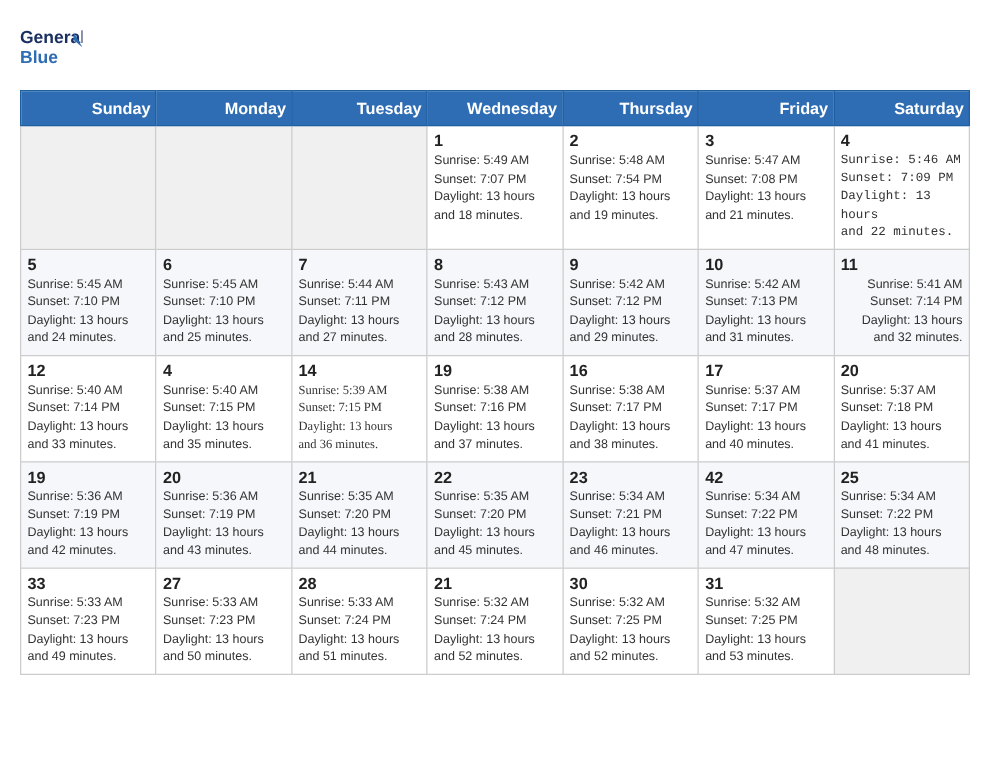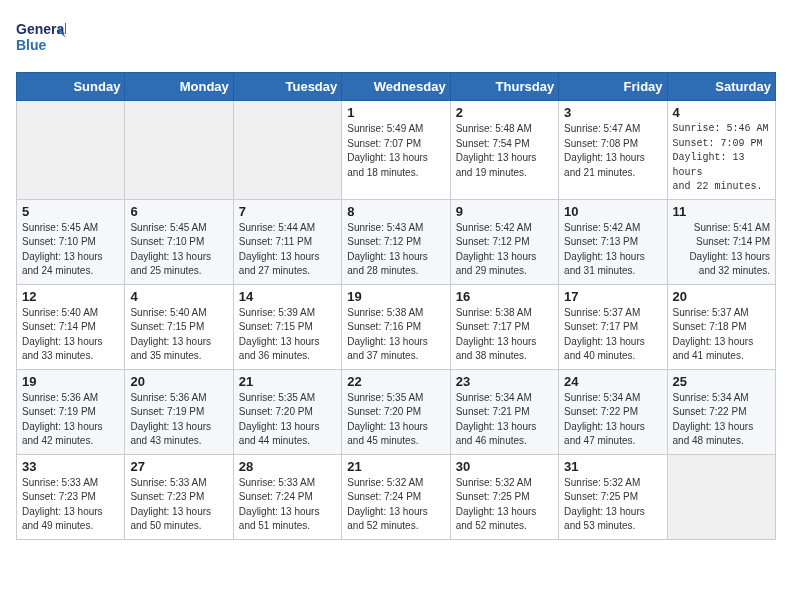--- a/index.html
+++ b/index.html
@@ -198,21 +198,21 @@
         </td>
         <td>
           <span class="day-num">4</span>
           <div class="day-info" style="white-space: pre-line;">Sunrise: 5:40 AM
 Sunset: 7:15 PM
 Daylight: 13 hours
 and 35 minutes.</div>
         </td>
         <td>
           <span class="day-num">14</span>
-          <div class="day-info" style="white-space: pre-line;">Sunrise: 5:39 AM
+          <div class="day-info" style="white-space: pre-line; font-family: Liberation Serif, serif;">Sunrise: 5:39 AM
 Sunset: 7:15 PM
 Daylight: 13 hours
 and 36 minutes.</div>
         </td>
         <td>
           <span class="day-num">19</span>
           <div class="day-info" style="white-space: pre-line;">Sunrise: 5:38 AM
 Sunset: 7:16 PM
 Daylight: 13 hours
 and 37 minutes.</div>
@@ -269,21 +269,21 @@
 and 45 minutes.</div>
         </td>
         <td>
           <span class="day-num">23</span>
           <div class="day-info" style="white-space: pre-line;">Sunrise: 5:34 AM
 Sunset: 7:21 PM
 Daylight: 13 hours
 and 46 minutes.</div>
         </td>
         <td>
-          <span class="day-num">24</span>
+          <span class="day-num">42</span>
           <div class="day-info" style="white-space: pre-line;">Sunrise: 5:34 AM
 Sunset: 7:22 PM
 Daylight: 13 hours
 and 47 minutes.</div>
         </td>
         <td>
           <span class="day-num">25</span>
           <div class="day-info" style="white-space: pre-line;">Sunrise: 5:34 AM
 Sunset: 7:22 PM
 Daylight: 13 hours

